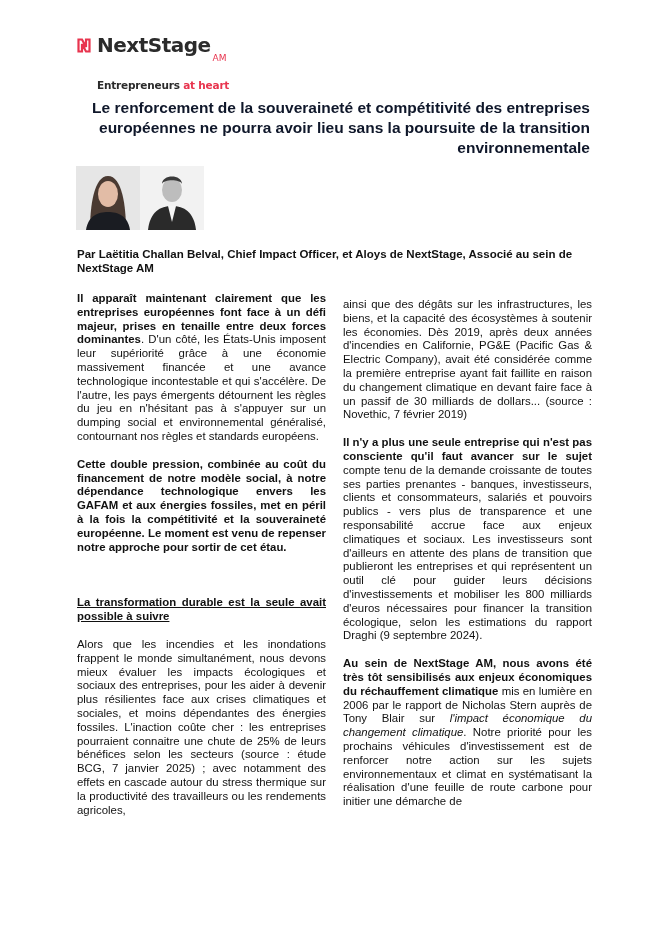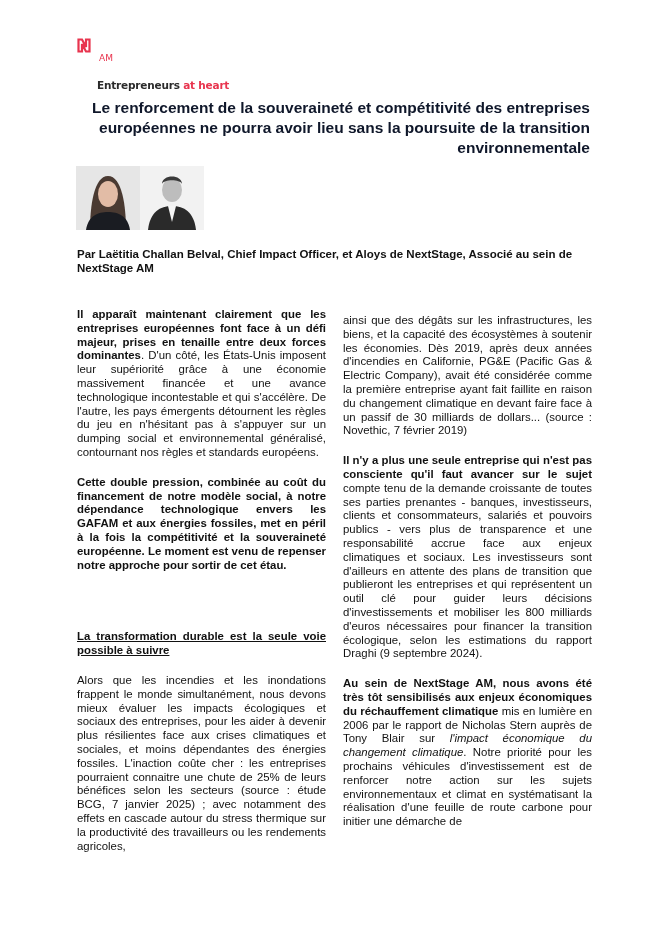--- a/index.html
+++ b/index.html
@@ -19,34 +19,35 @@
     .photos { position: absolute; left: 76px; top: 166px; display: flex; }
     .photo { width: 64px; height: 64px; margin-right: 0px; }
     .photo + .photo { margin-left: 0px; }
 
     .byline { position: absolute; left: 77px; top: 247px; width: 514px; font-weight: bold;
               font-size: 11.5px; line-height: 14px; color: #111; }
 
     .col { position: absolute; width: 249px; font-size: 11.4px; line-height: 13.8px; text-align: justify; color: #111; }
     .col.left { left: 77px; top: 292px; }
     .col.right { left: 343px; top: 298px; }
-    .col p { margin: 16px 0 14px 0; }
+    .col p { margin: 0 0 14px 0; }
     .b { font-weight: bold; }
     .i { font-style: italic; }
     .u { text-decoration: underline; font-weight: bold; }
     .sp-big { height: 28px; }
   </style>
 </head>
 <body>
 
 <div class="logo">
   <div class="logo-row">
     <svg class="logo-mark" viewBox="0 0 14 15">
       <path d="M1.5 1.5 H5 L9 9 V1.5 H12.5 V13.5 H9 L5 6 V13.5 H1.5 Z" fill="none" stroke="#e8344e" stroke-width="2.2" stroke-linejoin="miter"></path>
     </svg>
+    <span class="logo-name">NextStage</span>
     <span class="logo-am">AM</span>
   </div>
   <div class="tagline"><span>Entrepreneurs </span><span class="accent">at heart</span></div>
 </div>
 
 <div class="title">Le renforcement de la souveraineté et compétitivité des entreprises européennes ne pourra avoir lieu sans la poursuite de la transition environnementale</div>
 
 <div class="photos">
   <svg class="photo" viewBox="0 0 64 64">
     <rect width="64" height="64" fill="#e6e6e6"></rect>
@@ -62,21 +63,21 @@
     <path d="M28 40 L32 56 L36 40 Z" fill="#f5f5f5"></path>
   </svg>
 </div>
 
 <div class="byline">Par Laëtitia Challan Belval, Chief Impact Officer, et Aloys de NextStage, Associé au sein de NextStage AM</div>
 
 <div class="col left">
   <p><span class="b">Il apparaît maintenant clairement que les entreprises européennes font face à un défi majeur, prises en tenaille entre deux forces dominantes</span><span>. D'un côté, les États-Unis imposent leur supériorité grâce à une économie massivement financée et une avance technologique incontestable et qui s'accélère. De l'autre, les pays émergents détournent les règles du jeu en n'hésitant pas à s'appuyer sur un dumping social et environnemental généralisé, contournant nos règles et standards européens.</span></p>
   <p class="b">Cette double pression, combinée au coût du financement de notre modèle social, à notre dépendance technologique envers les GAFAM et aux énergies fossiles, met en péril à la fois la compétitivité et la souveraineté européenne. Le moment est venu de repenser notre approche pour sortir de cet étau.</p>
   <div class="sp-big"></div>
-  <p class="u">La transformation durable est la seule voie possible à suivre</p>
+  <p class="u">La transformation durable est la seule avait possible à suivre</p>
   <p>Alors que les incendies et les inondations frappent le monde simultanément, nous devons mieux évaluer les impacts écologiques et sociaux des entreprises, pour les aider à devenir plus résilientes face aux crises climatiques et sociales, et moins dépendantes des énergies fossiles. L'inaction coûte cher : les entreprises pourraient connaitre une chute de 25% de leurs bénéfices selon les secteurs (source : étude BCG, 7 janvier 2025) ; avec notamment des effets en cascade autour du stress thermique sur la productivité des travailleurs ou les rendements agricoles,</p>
 </div>
 
 <div class="col right">
   <p>ainsi que des dégâts sur les infrastructures, les biens, et la capacité des écosystèmes à soutenir les économies. Dès 2019, après deux années d'incendies en Californie, PG&amp;E (Pacific Gas &amp; Electric Company), avait été considérée comme la première entreprise ayant fait faillite en raison du changement climatique en devant faire face à un passif de 30 milliards de dollars... (source : Novethic, 7 février 2019)</p>
   <p><span class="b">Il n'y a plus une seule entreprise qui n'est pas consciente qu'il faut avancer sur le sujet</span><span> compte tenu de la demande croissante de toutes ses parties prenantes - banques, investisseurs, clients et consommateurs, salariés et pouvoirs publics - vers plus de transparence et une responsabilité accrue face aux enjeux climatiques et sociaux.  Les investisseurs sont d'ailleurs en attente des plans de transition que publieront les entreprises et qui représentent un outil clé pour guider leurs décisions d'investissements et mobiliser les 800 milliards d'euros nécessaires pour financer la transition écologique, selon les estimations du rapport Draghi (9 septembre 2024).</span></p>
   <p><span class="b">Au sein de NextStage AM, nous avons été très tôt sensibilisés aux enjeux économiques du réchauffement climatique</span><span> mis en lumière en 2006 par le rapport de Nicholas Stern auprès de Tony Blair sur </span><span class="i">l'impact économique du changement climatique</span><span>. Notre priorité pour les prochains véhicules d'investissement est de renforcer notre action sur les sujets environnementaux et climat en systématisant la réalisation d'une feuille de route carbone pour initier une démarche de</span></p>
 </div>
 
 </body></html>

